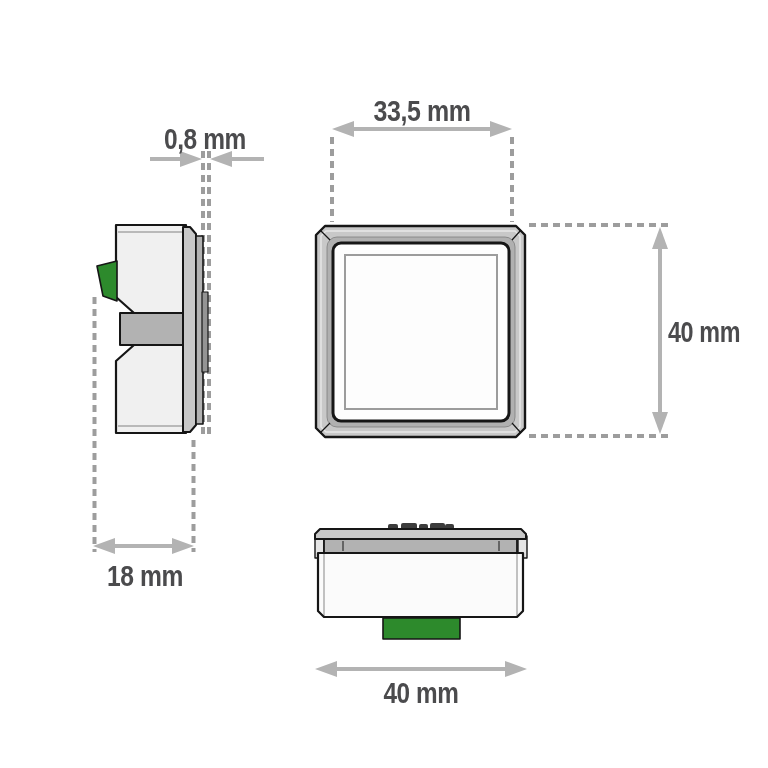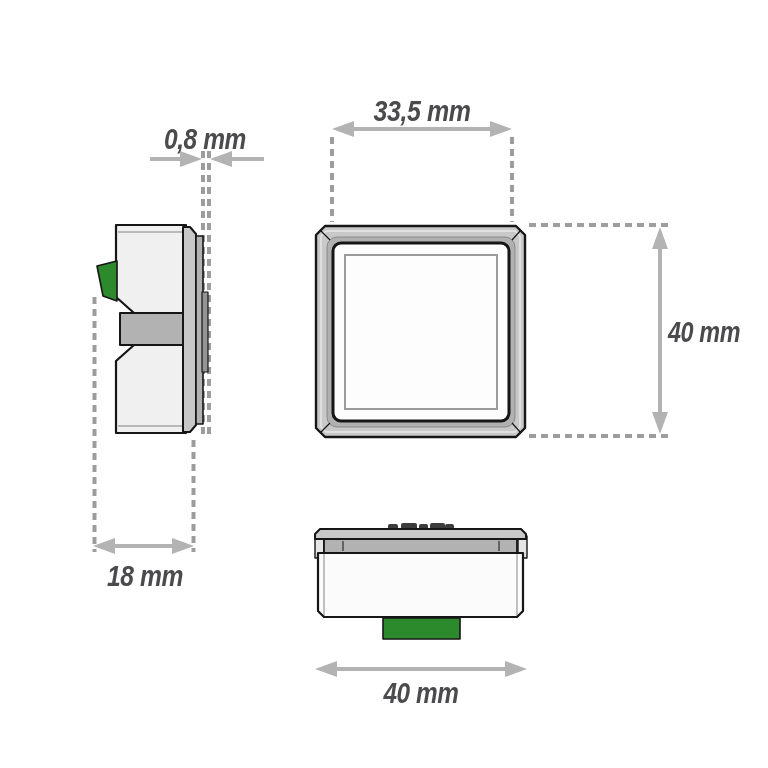--- a/index.html
+++ b/index.html
@@ -1,16 +1,16 @@
 <!DOCTYPE html>
 <html><head>
 <meta charset="utf-8">
 <style>
   html,body{margin:0;padding:0;background:#ffffff;}
-  .canvas{width:768px;height:768px;position:relative;background:#ffffff;overflow:hidden;font-style:italic;}
+  .canvas{width:768px;height:768px;position:relative;background:#ffffff;overflow:hidden;}
   svg{display:block;}
   .outline{stroke:#161616;stroke-linejoin:round;}
   .dashed{stroke:#9d9d9d;stroke-width:4;stroke-dasharray:7 5;fill:none;}
   .dim-line{stroke:#b3b3b3;stroke-width:4;fill:none;}
   .dim-head{fill:#b3b3b3;stroke:none;}
   .dim-label{font-family:"Liberation Sans", sans-serif;font-weight:bold;font-size:30px;fill:#4b4b4d;letter-spacing:-0.5px;}
   .detail{stroke:#161616;stroke-width:1;opacity:.5;}
 </style>
 </head>
 <body>

